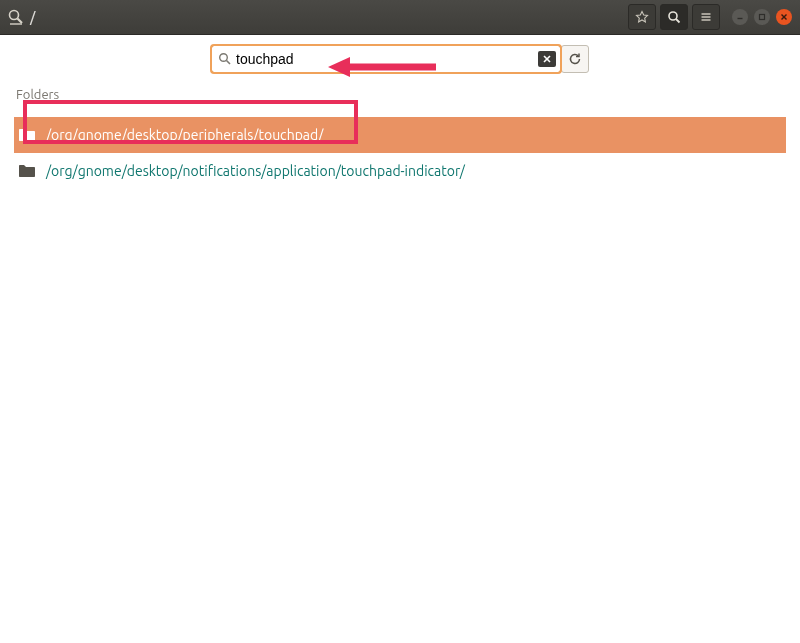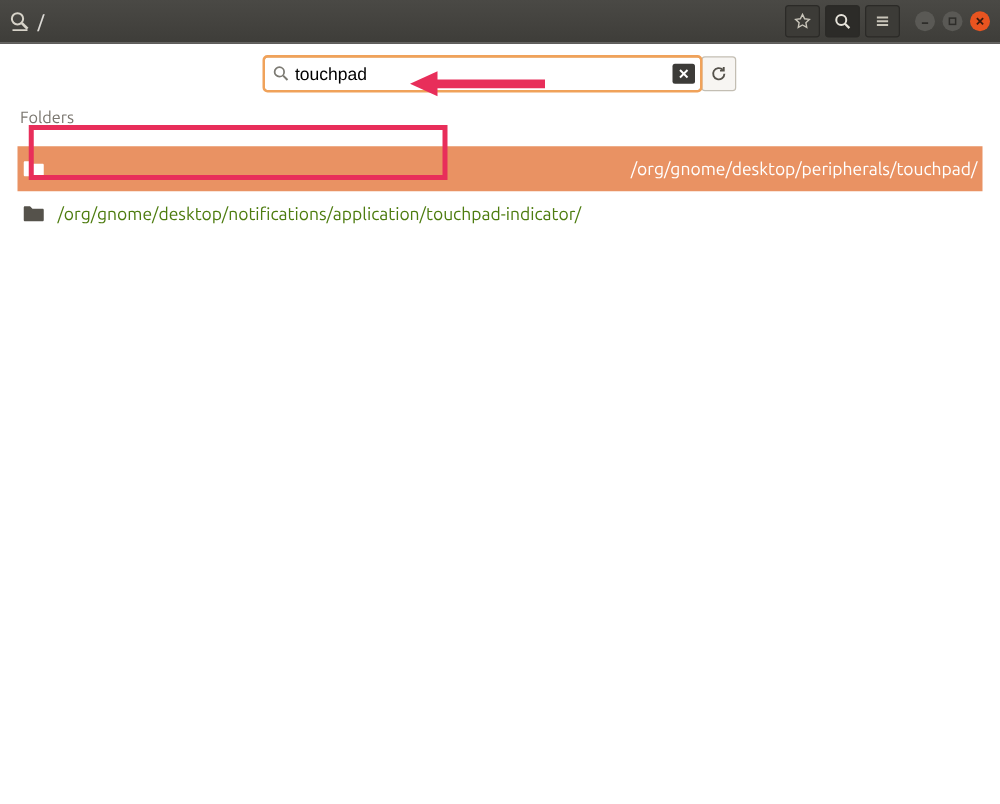--- a/index.html
+++ b/index.html
@@ -133,26 +133,25 @@
       margin-bottom: 16px;
       margin-left: 2px;
     }
     .folder-row {
       display: flex;
       align-items: center;
       gap: 10px;
       height: 36px;
       padding: 0 4px;
       font-size: 14px;
-      color: #4d7c0f;
+      color: #0f766e;
     }
     .folder-row.selected {
       background: #e99263;
       color: #fff;
-      justify-content: space-between;
     }
     .folder-icon svg { width: 18px; height: 16px; display: block; }
     .highlight-box {
       position: absolute;
       top: 100px;
       left: 23px;
       width: 335px;
       height: 44px;
       border: 4px solid #e82e5a;
       pointer-events: none;

